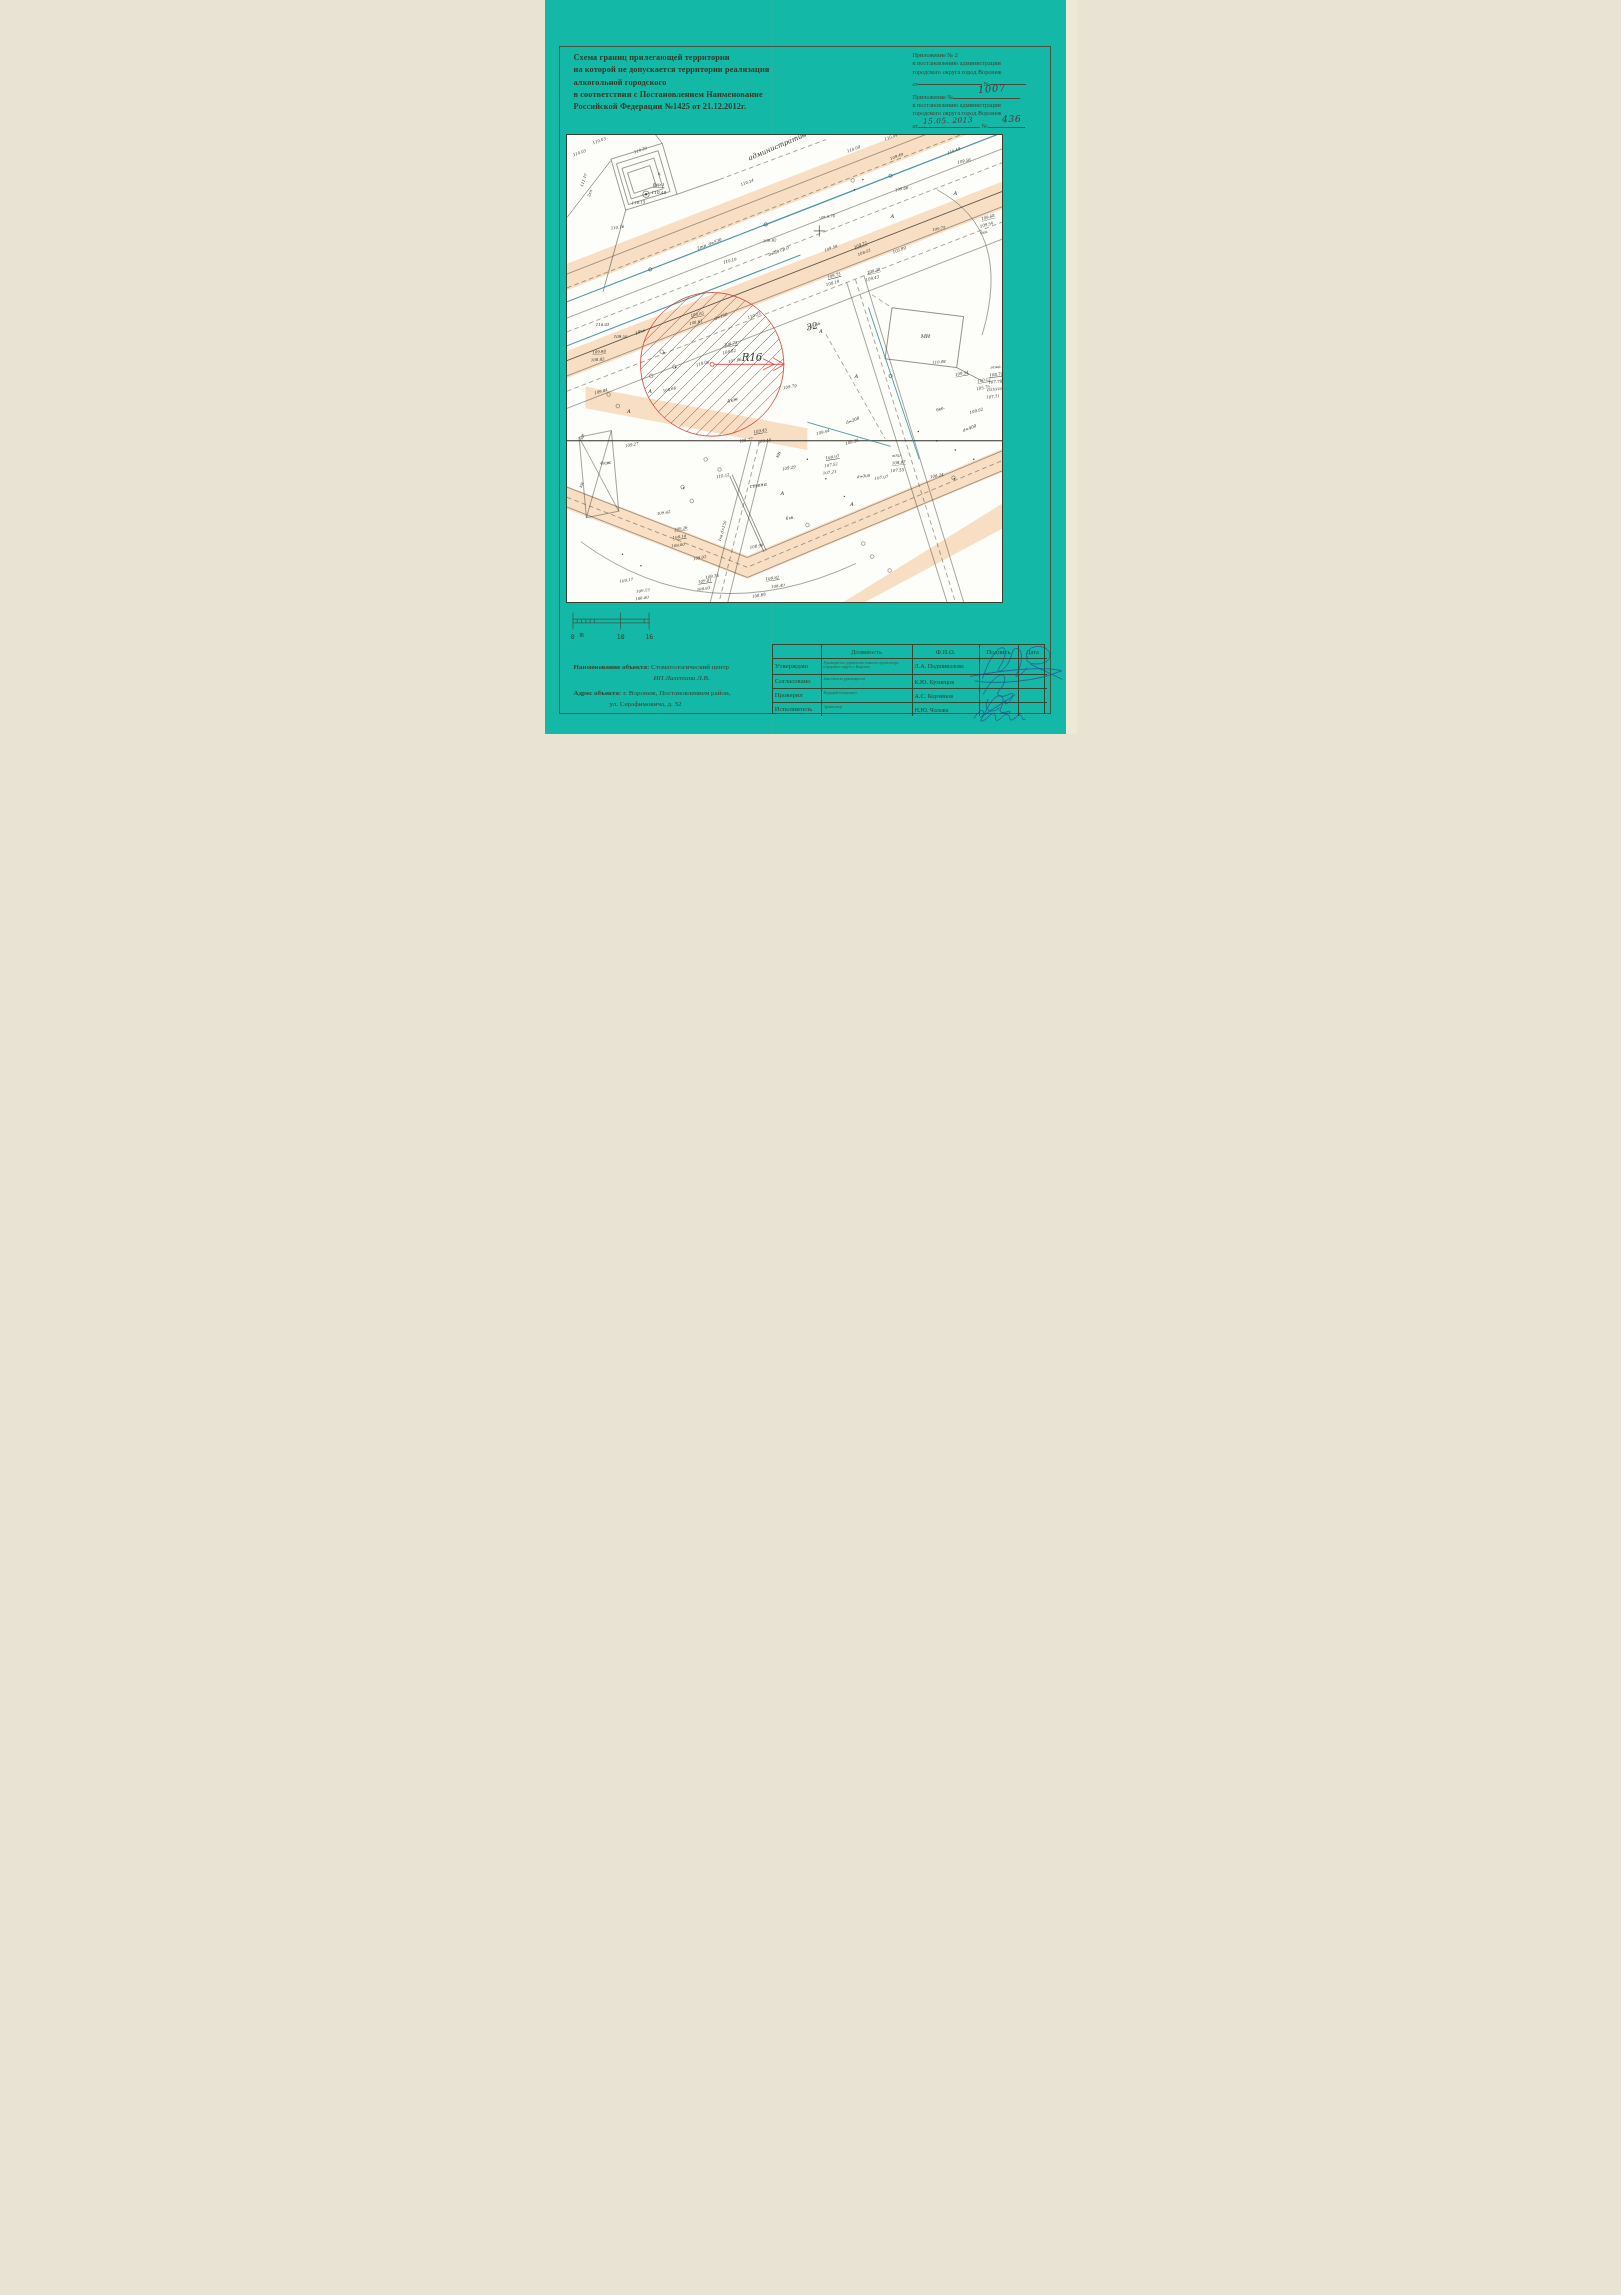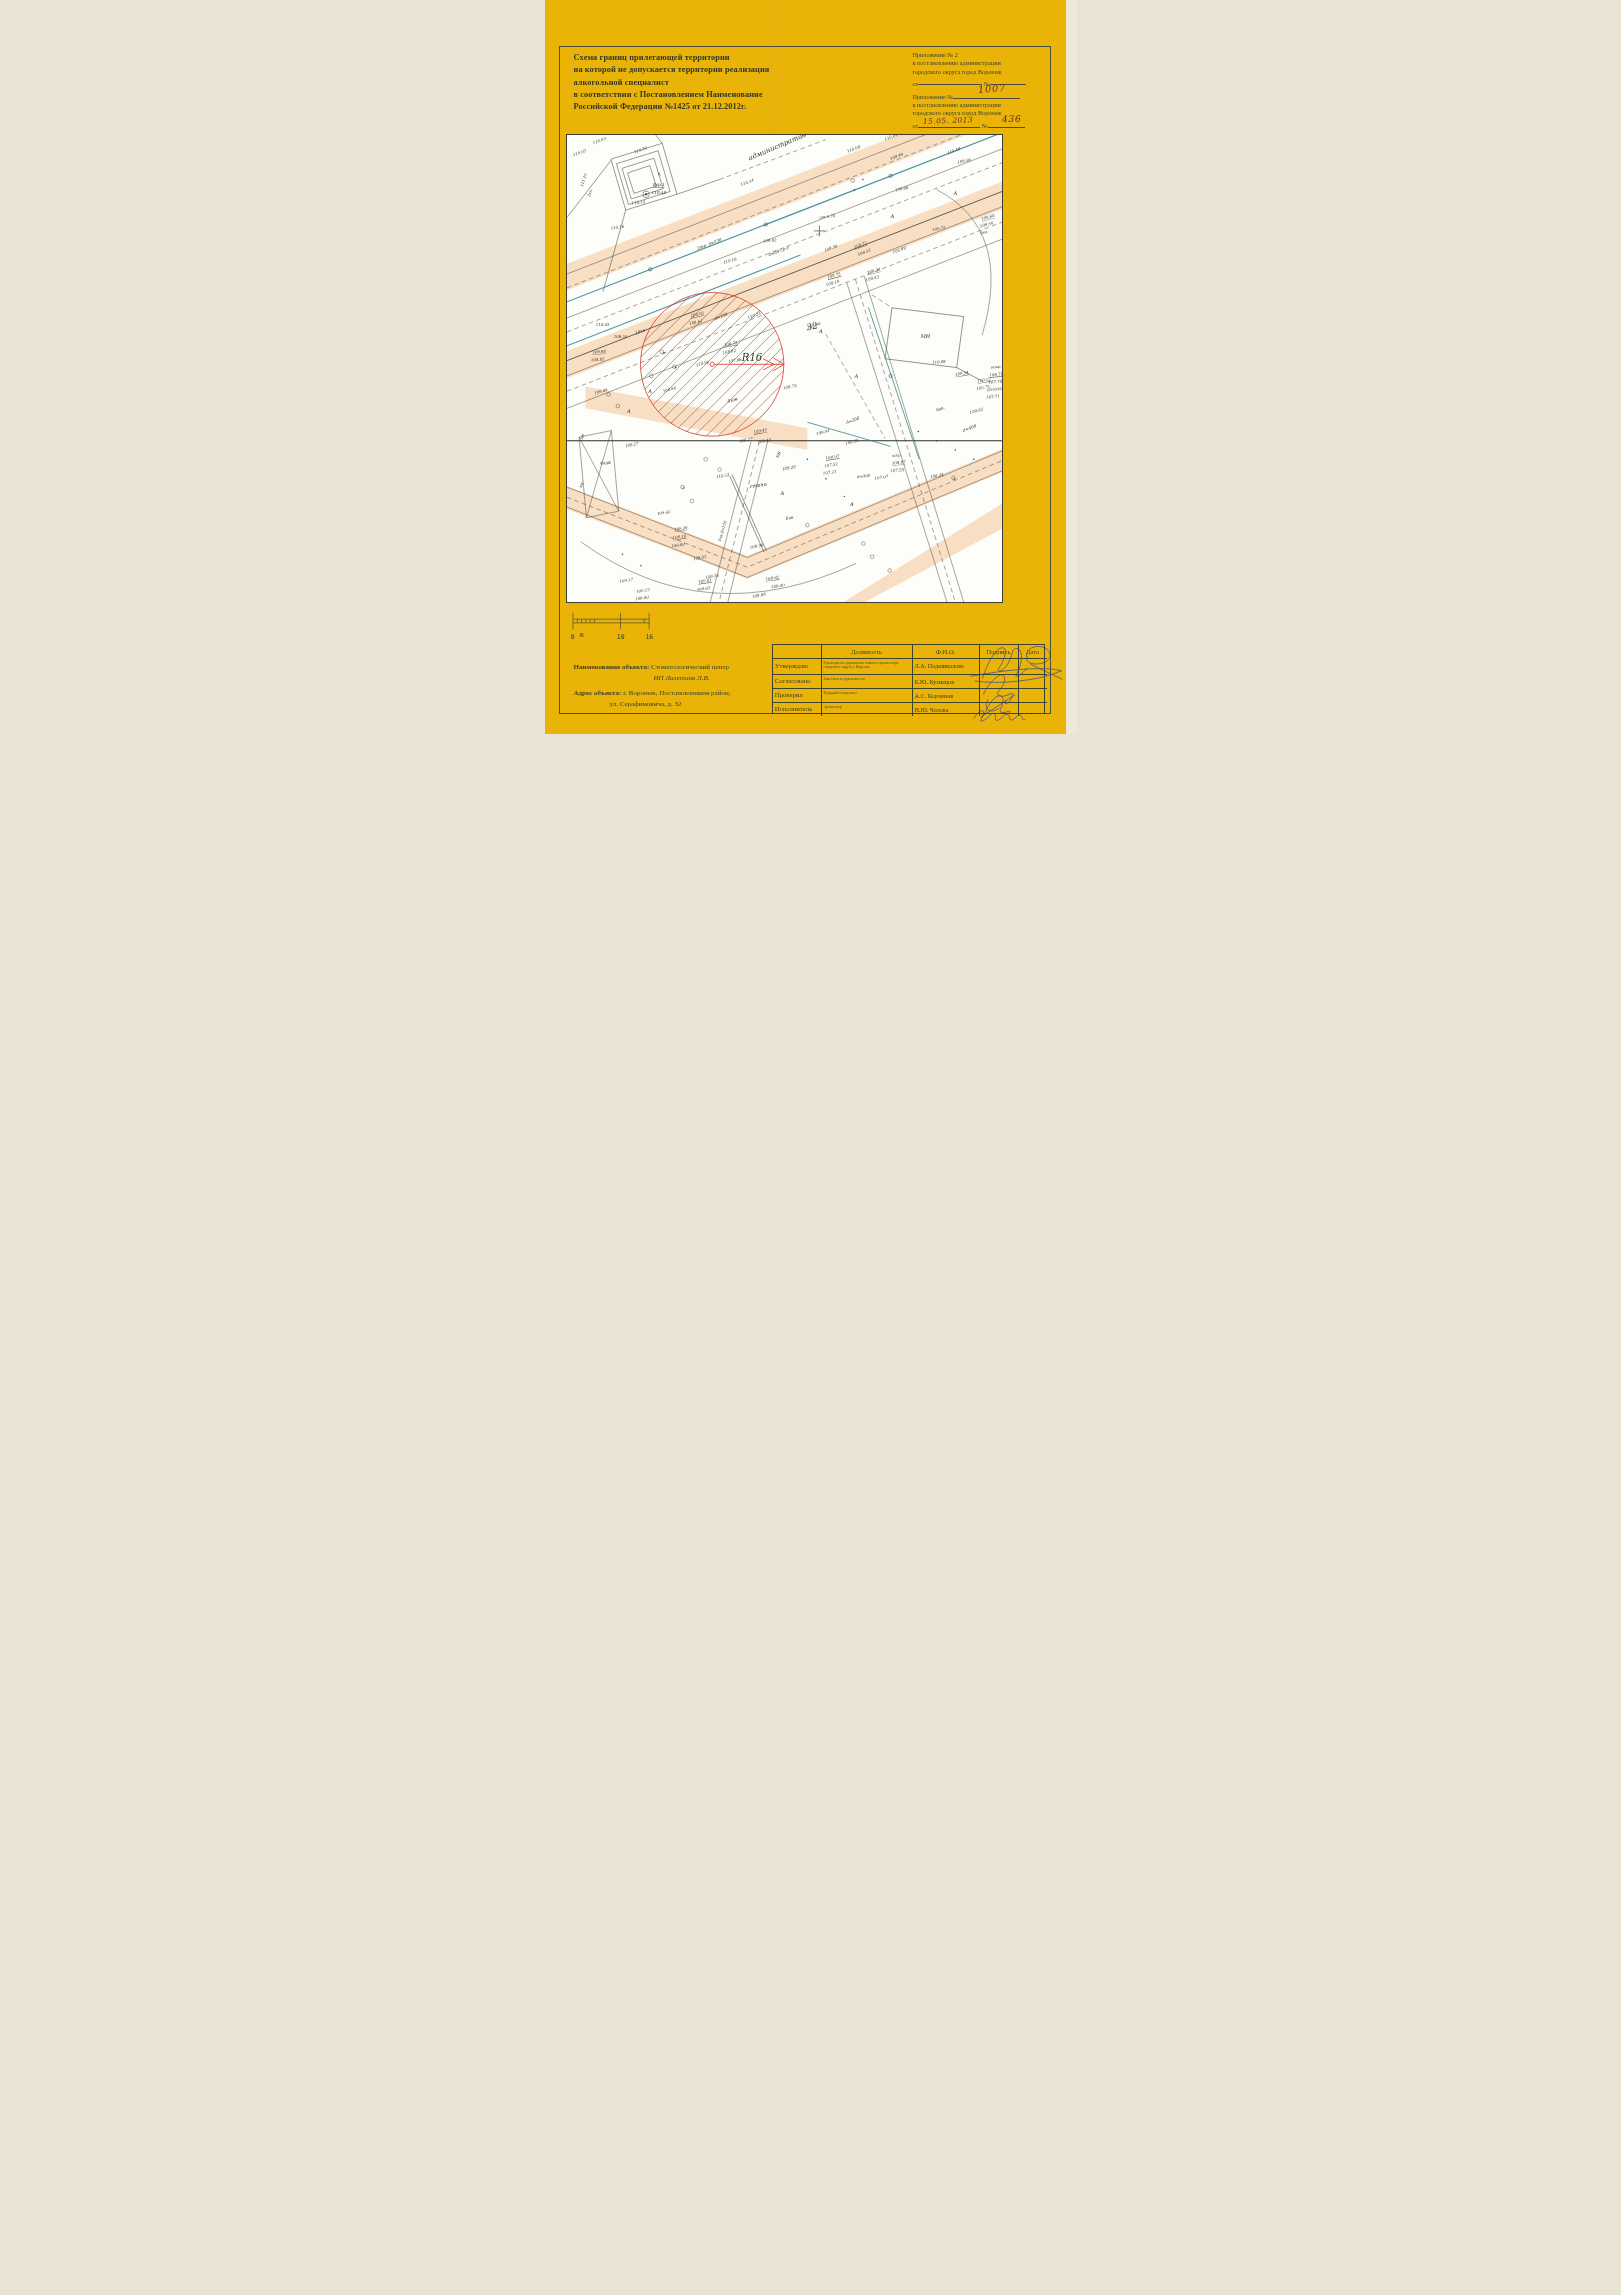--- a/index.html
+++ b/index.html
@@ -1,17 +1,17 @@
 <!DOCTYPE html>
 <html style="font-size:7.4px"><head>
 <meta charset="utf-8">
 <style>
   html,body{margin:0;padding:0;background:#e9e3d4;}
   #sheet{position:relative;width:518px;height:734px;margin:0 auto;
-    background:#eab308;overflow:hidden;
+    background:#14b8a6;overflow:hidden;
     font-family:"Liberation Serif","DejaVu Serif",serif;color:#39412f;padding-left:14px;}
   #edge-strip{position:absolute;right:0;top:0;width:10.2px;height:100%;background:#efe8d6;}
   #scan-line{position:absolute;left:226px;top:0;width:2.3px;height:100%;background:rgba(214,140,140,0.07);}
   #page-border{position:absolute;left:14px;top:46px;width:490px;height:666px;
     border:0.7px solid #49523c;}
   
   #title-block{position:absolute;left:29px;top:52px;width:301px;
     font-size:8.3px;font-weight:bold;line-height:12.3px;letter-spacing:0.1px;color:#323a26;}
   
   .appendix{position:absolute;left:368px;width:127px;font-size:6.2px;line-height:8.3px;color:#3e4632;}
@@ -53,21 +53,21 @@
 <body>
 
 <div id="sheet">
   <div id="edge-strip"></div>
   <div id="scan-line"></div>
   <div id="page-border"></div>
 
   <div id="title-block">
     <div>Схема границ прилегающей территории</div>
     <div>на которой не допускается территории реализация</div>
-    <div>алкогольной специалист</div>
+    <div>алкогольной городского</div>
     <div>в соответствии с Постановлением Наименование</div>
     <div>Российской Федерации №1425 от 21.12.2012г.</div>
   </div>
 
   <div id="appendix-1" class="appendix">
     <div>Приложение № 2</div>
     <div>к постановлению администрации</div>
     <div>городского округа город Воронеж</div>
     <div style="position:relative;margin-top:1.9px;">
       <span>от</span><span class="uline" style="width:64px;"></span>

